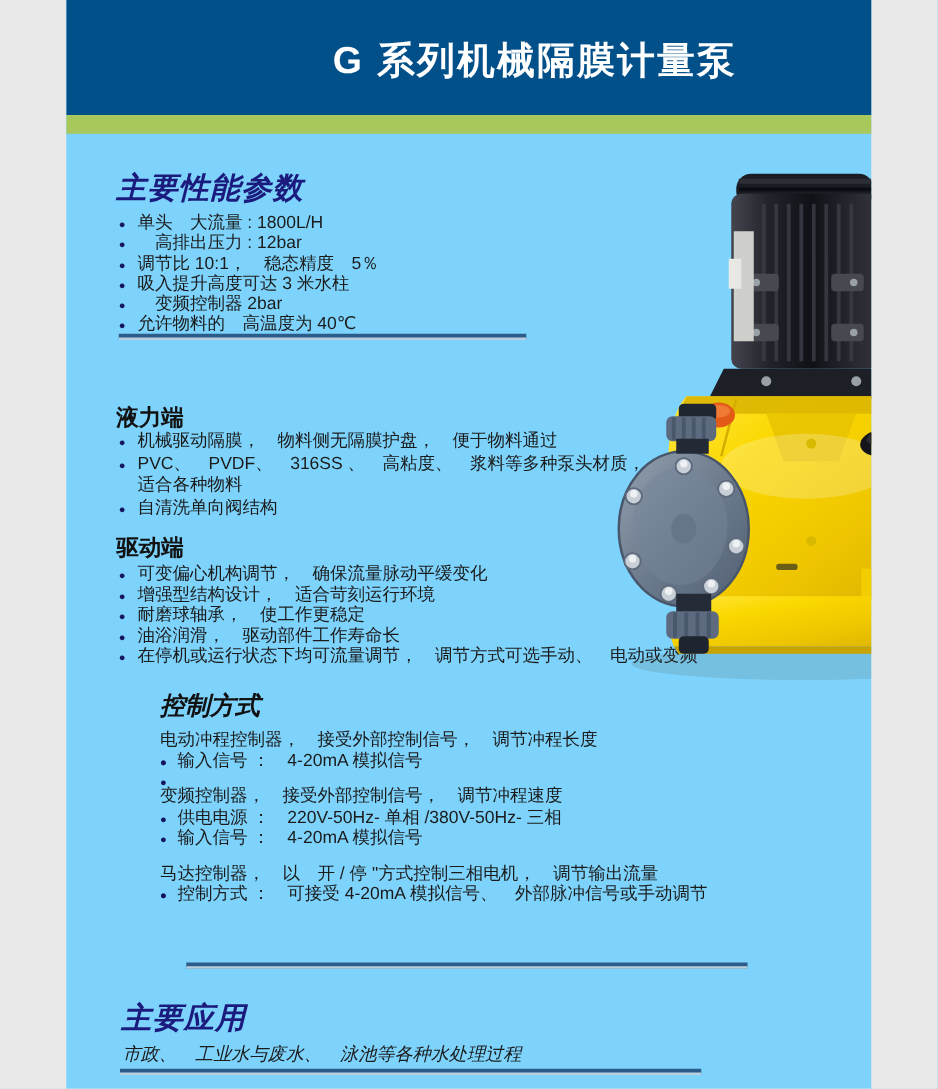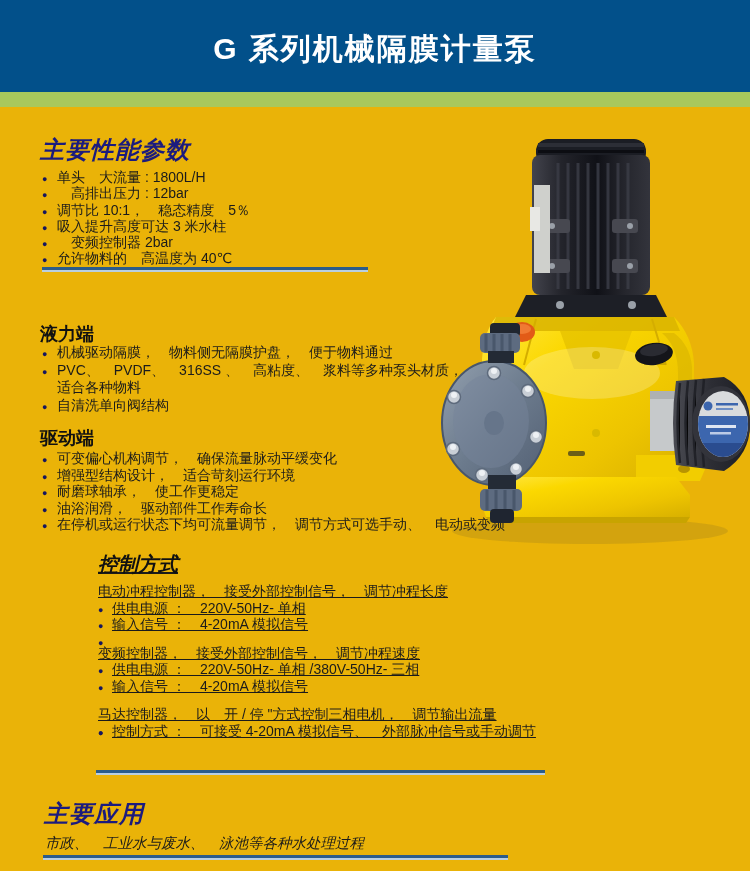--- a/index.html
+++ b/index.html
@@ -1,16 +1,16 @@
 <!DOCTYPE html>
 <html><head>
 <meta charset="utf-8">
 <style>
   html,body{margin:0;padding:0;background:#e8e8e8;}
-  .page{position:relative;width:750px;height:871px;margin:0 auto;background:#eab308;
+  .page{position:relative;width:644px;height:871px;margin:0 auto;background:#7dd3fc;
         font-family:"Liberation Sans","DejaVu Sans",sans-serif;color:#1b1b1b;overflow:hidden;}
   
   .hdr{position:absolute;left:0;top:0;width:750px;height:92px;background:#02508a;}
   .hdr h1{margin:0;color:#ffffff;font-size:30px;font-weight:bold;text-align:center;
           line-height:98px;letter-spacing:2px;}
   .greenbar{position:absolute;left:0;top:92px;width:750px;height:15px;background:#a9c85c;}
   
   .sec-h{position:absolute;margin:0;font-style:italic;font-weight:bold;color:#1b1b7e;
          font-size:24px;letter-spacing:1px;white-space:nowrap;}
   .sub-h{position:absolute;margin:0;font-weight:bold;color:#111111;
@@ -18,21 +18,21 @@
   
   ul.blist{position:absolute;margin:0;padding:0;list-style:none;}
   .blist li{position:relative;padding-left:15px;font-size:14px;}
   .blt{position:absolute;left:0;top:2px;font-size:9px;color:#16165e;}
   .perf-list li{line-height:16.3px;}
   .hyd-list li{line-height:17.5px;}
   .drv-list li{line-height:16.6px;}
   
   .divider{position:absolute;height:3px;background:#2b5c8a;border-bottom:2px solid #b9cfe0;}
   
-  .control{position:absolute;left:98px;top:551px;width:510px;text-decoration:underline;}
+  .control{position:absolute;left:75px;top:551px;width:510px;}
   .control h3{margin:0 0 5px 0;font-style:italic;font-weight:bold;font-size:20px;color:#111111;}
   .cgroup{margin-bottom:12px;}
   .cgroup .intro{font-size:14px;line-height:16.5px;}
   .cgroup ul{margin:0;padding:0;list-style:none;}
   .cgroup li{position:relative;padding-left:14px;font-size:14px;line-height:16.5px;}
   
   .app-text{position:absolute;font-size:14.5px;white-space:nowrap;}
   
   .pump{position:absolute;left:440px;top:133px;width:310px;height:420px;}
 </style>
@@ -73,21 +73,21 @@
     <li><span class="blt">●</span><span>油浴润滑，　驱动部件工作寿命长</span></li>
     <li><span class="blt">●</span><span>在停机或运行状态下均可流量调节，　调节方式可选手动、　电动或变频</span></li>
   </ul>
 
   <div class="control">
     <h3>控制方式</h3>
 
     <div class="cgroup">
       <div class="intro">电动冲程控制器，　接受外部控制信号，　调节冲程长度</div>
       <ul>
-        <li><span class="blt">●</span><span>供电电源 ：　220V-50Hz- 单相</span></li>
+        <li><span class="blt">●</span></li>
         <li><span class="blt">●</span><span>输入信号 ：　4-20mA 模拟信号</span></li>
         <li><span class="blt">●</span></li>
       </ul>
     </div>
 
     <div class="cgroup">
       <div class="intro">变频控制器，　接受外部控制信号，　调节冲程速度</div>
       <ul>
         <li><span class="blt">●</span><span>供电电源 ：　220V-50Hz- 单相 /380V-50Hz- 三相</span></li>
         <li><span class="blt">●</span><span>输入信号 ：　4-20mA 模拟信号</span></li>

